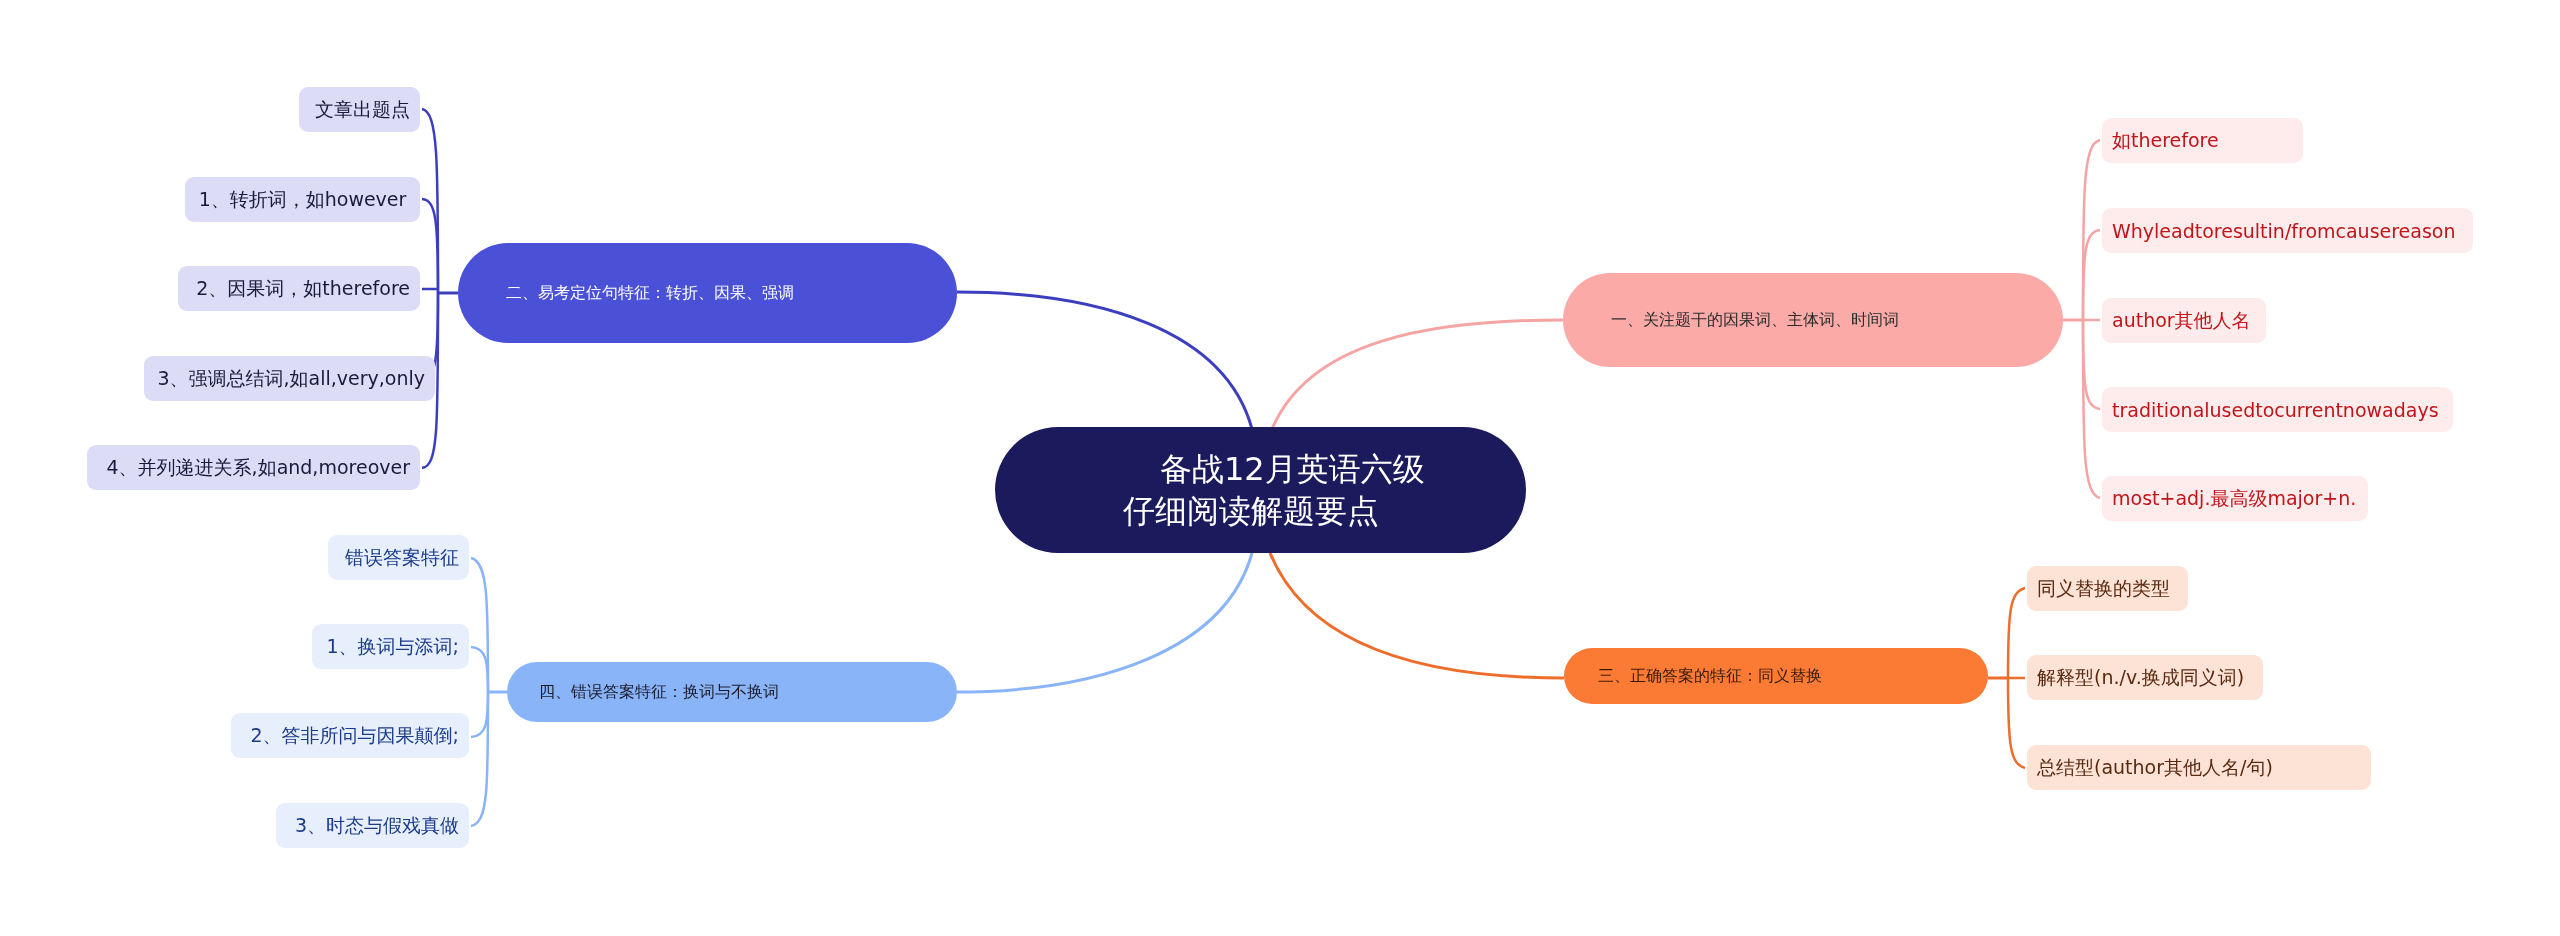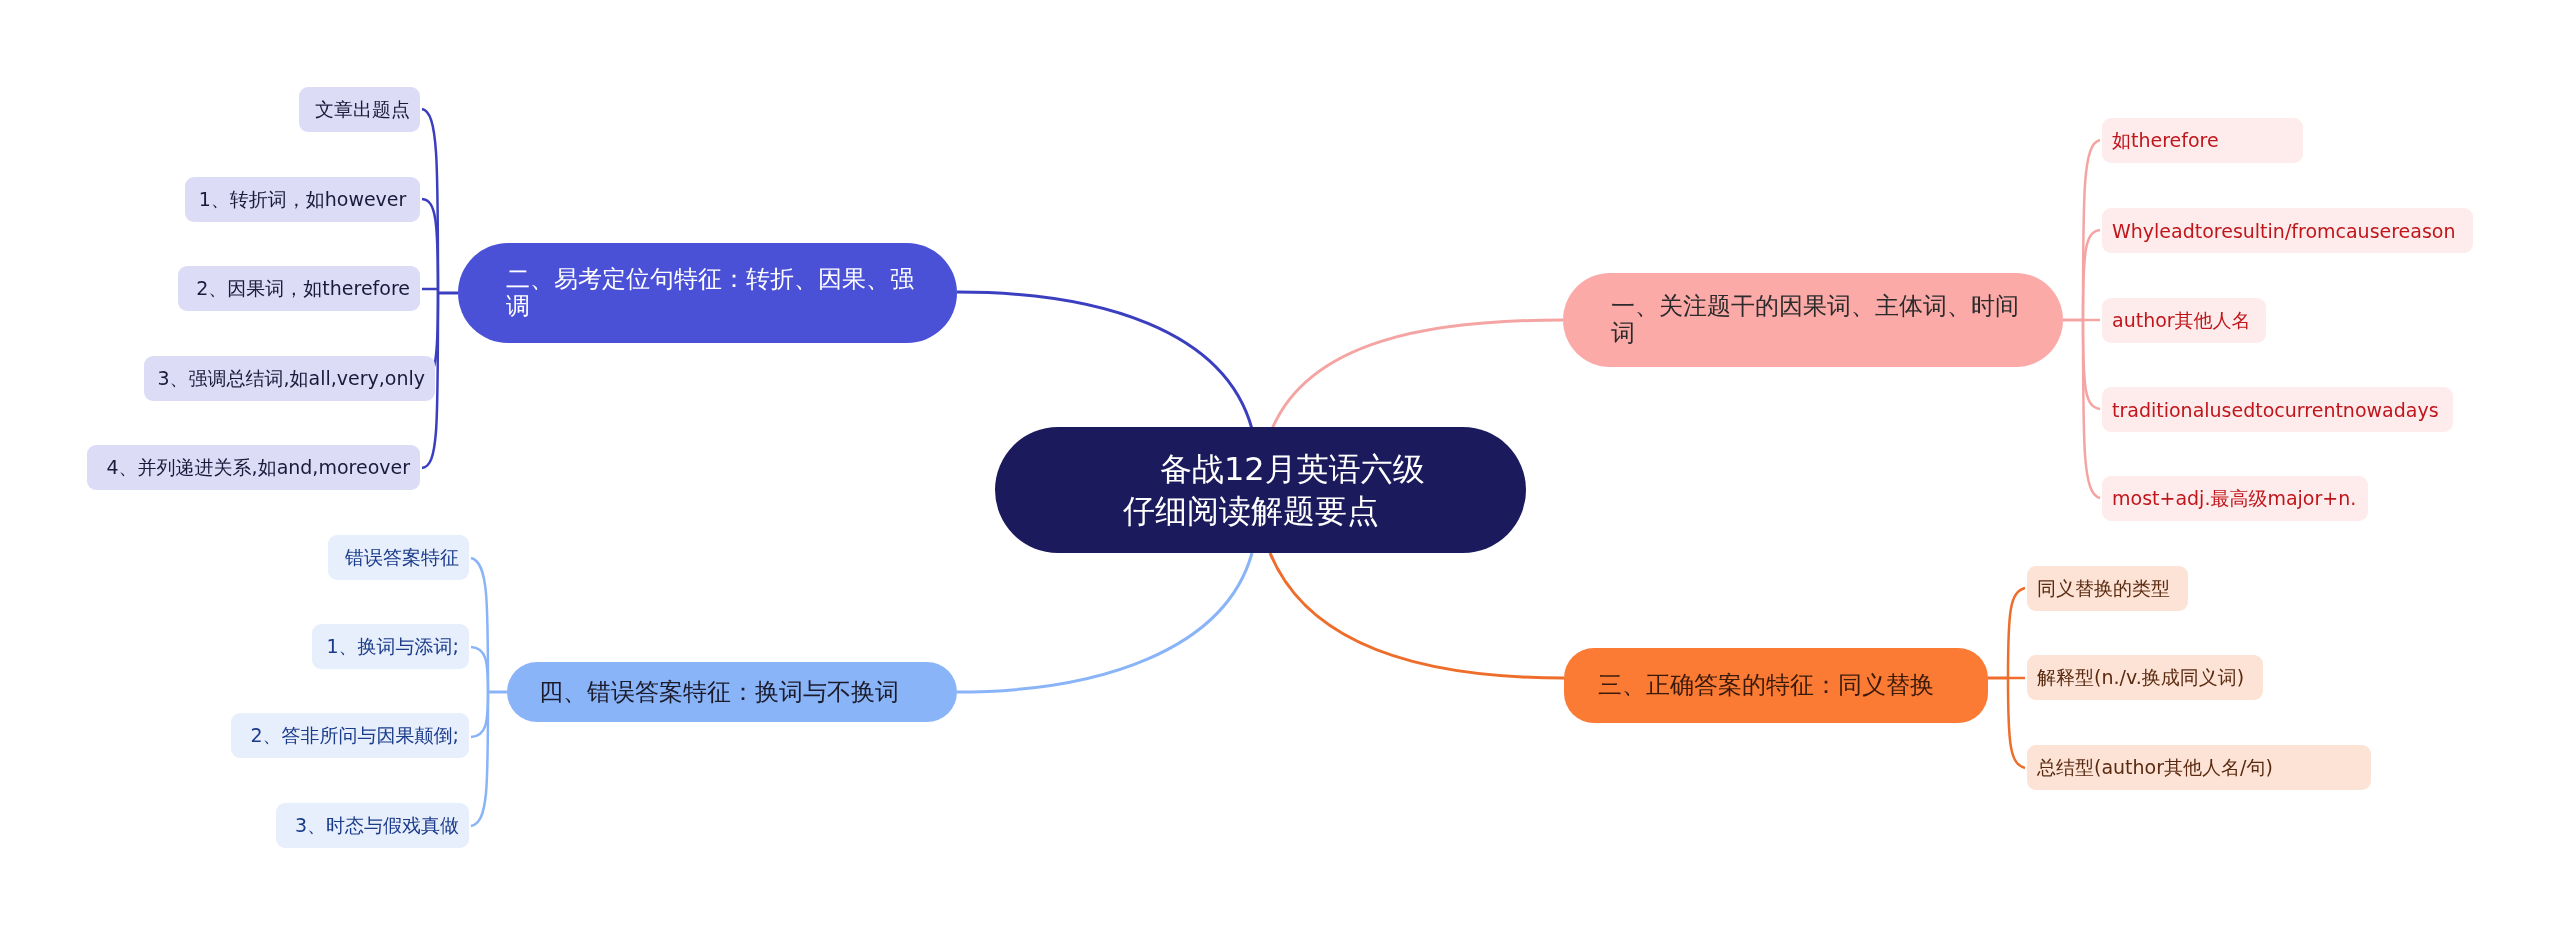--- a/index.html
+++ b/index.html
@@ -16,25 +16,25 @@
   }
   .root {
     left: 995px; top: 427px; width: 531px; height: 126px;
     background: #1b1a5c; border-radius: 63px; color: #ffffff;
     font-size: 32px; line-height: 42px; justify-content: center;
     flex-direction: column; align-items: flex-start; padding-left: 128px;
   }
   .root .l1 { padding-left: 37px; white-space: nowrap; }
   .root .l2 { white-space: nowrap; }
   .branch {
-    font-size: 24px; line-height: 27px; padding: 0 40px 0 48px; white-space: normal;
+    font-size: 16px; line-height: 44px; padding: 0 40px 0 48px; white-space: normal;
   }
   .b1 { left: 1563px; top: 273px; width: 500px; height: 94px; border-radius: 47px; background: #fbaaa8; color: #2b2b2b; }
   .b2 { left: 458px; top: 243px; width: 499px; height: 100px; border-radius: 50px; background: #4a51d6; color: #ffffff; }
-  .b3 { left: 1564px; top: 648px; width: 424px; height: 75px; border-radius: 30px; background: #fb7b35; color: #3a1a0a; white-space: nowrap; padding: 0 0 0 34px; }
+  .b3 { left: 1564px; top: 648px; width: 424px; height: 56px; border-radius: 30px; background: #fb7b35; color: #3a1a0a; white-space: nowrap; padding: 0 0 0 34px; }
   .b4 { left: 507px; top: 662px; width: 450px; height: 60px; border-radius: 30px; background: #8ab4f8; color: #1b1b2b; white-space: nowrap; padding: 0 0 0 32px; }
   .leaf {
     height: 45px; border-radius: 9px; font-size: 19px; white-space: nowrap;
     padding: 0 10px;
   }
   .leaf-r { background: #fdeceb; color: #c0151b; }
   .leaf-o { background: #fde3d6; color: #5a2a10; }
   .leaf-b { background: #dcdcf7; color: #1a1a3a; justify-content: flex-end; }
   .leaf-lb { background: #e7effc; color: #1a3a8a; justify-content: flex-end; padding-left: 17px; }
 </style>

